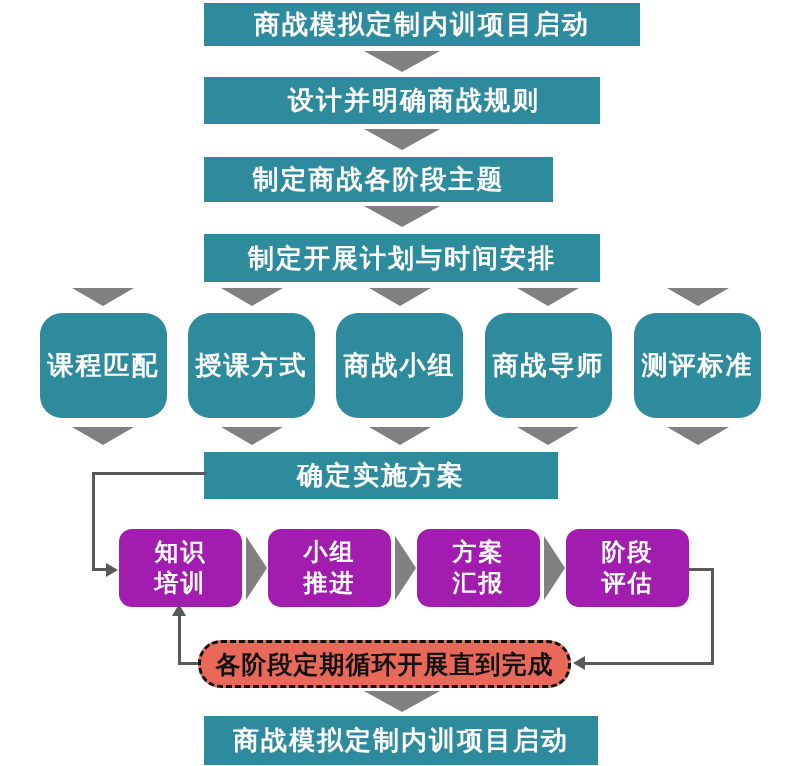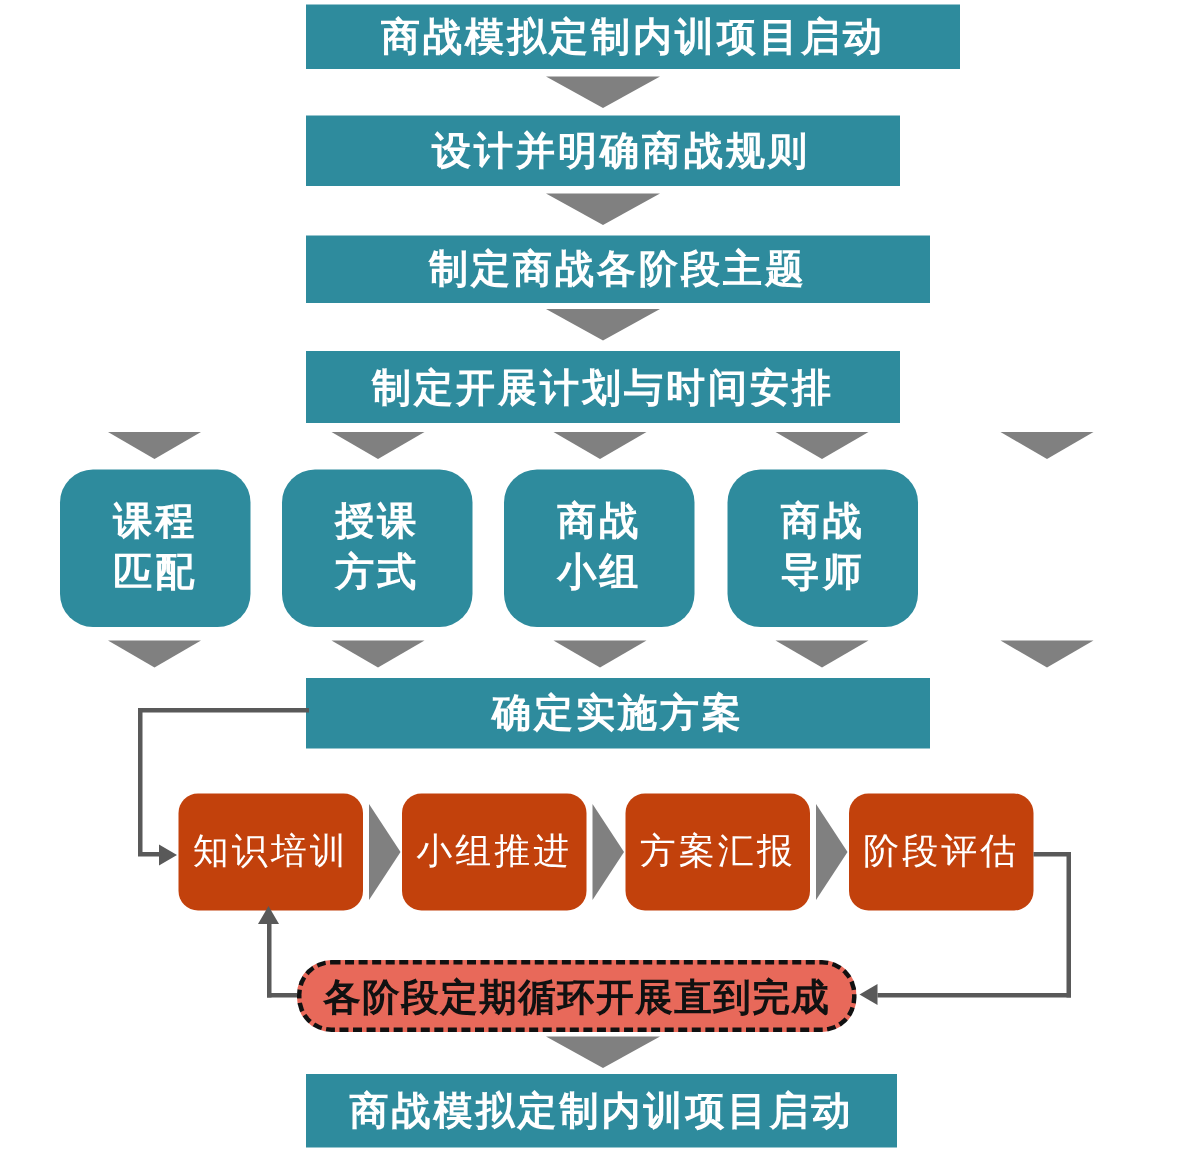--- a/index.html
+++ b/index.html
@@ -1,24 +1,24 @@
 <!DOCTYPE html>
 <html><head>
 <meta charset="utf-8">
 <style>
   html,body{margin:0;padding:0;background:#fff;}
   #stage{position:relative;width:800px;height:766px;background:#ffffff;overflow:hidden;
          font-family:"DejaVu Sans","Liberation Sans",sans-serif;}
   .bar{position:absolute;background:#2E8B9D;color:#fff;font-weight:bold;font-size:26px;
        letter-spacing:2px;display:flex;align-items:center;justify-content:center;box-sizing:border-box;}
   .sq{position:absolute;background:#2E8B9D;color:#fff;font-weight:bold;font-size:26px;
-      border-radius:22px;display:flex;flex-direction:column;align-items:center;justify-content:center;
+      border-radius:22px;display:flex;flex-direction:row;align-items:center;justify-content:center;
       line-height:1.3;letter-spacing:2px;box-sizing:border-box;}
-  .cyc{position:absolute;background:#c2410c;color:#fff;font-weight:normal;font-size:24px;
-      border-radius:13px;display:flex;align-items:center;justify-content:center;
+  .cyc{position:absolute;background:#a21caf;color:#fff;font-weight:bold;font-size:24px;
+      border-radius:13px;display:flex;flex-direction:column;align-items:center;justify-content:center;
       line-height:1.3;letter-spacing:2px;box-sizing:border-box;}
   .loopbox{position:absolute;background:#E8695A;color:#111;font-weight:bold;font-size:25px;
       border:3px dashed #111;display:flex;align-items:center;justify-content:center;
       letter-spacing:1px;box-sizing:border-box;}
   .tri-down-big{position:absolute;width:0;height:0;
       border-left:38px solid transparent;border-right:38px solid transparent;border-top:21px solid #808080;}
   .tri-down-small{position:absolute;width:0;height:0;
       border-left:31px solid transparent;border-right:31px solid transparent;border-top:18px solid #808080;}
   .tri-right-big{position:absolute;width:0;height:0;
       border-top:32px solid transparent;border-bottom:32px solid transparent;border-left:21px solid #808080;}
@@ -35,21 +35,21 @@
 <body>
 
 <div id="stage">
 
   <div class="bar" style="left:204px;top:3px;width:436px;height:43px;">商战模拟定制内训项目启动</div>
   <div class="tri-down-big" style="left:364px;top:51px;"></div>
 
   <div class="bar" style="left:204px;top:77px;width:396px;height:47px;padding-left:24px;">设计并明确商战规则</div>
   <div class="tri-down-big" style="left:364px;top:129px;"></div>
 
-  <div class="bar" style="left:204px;top:157px;width:416px;height:45px;">制定商战各阶段主题</div>
+  <div class="bar" style="left:204px;top:157px;width:349px;height:45px;">制定商战各阶段主题</div>
   <div class="tri-down-big" style="left:364px;top:206px;"></div>
 
   <div class="bar" style="left:204px;top:234px;width:396px;height:48px;">制定开展计划与时间安排</div>
 
   <div class="tri-down-small" style="left:72px;top:288px;"></div>
   <div class="tri-down-small" style="left:221px;top:288px;"></div>
   <div class="tri-down-small" style="left:369px;top:288px;"></div>
   <div class="tri-down-small" style="left:517px;top:288px;"></div>
   <div class="tri-down-small" style="left:667px;top:288px;"></div>
 
@@ -62,28 +62,32 @@
     <span>方式</span>
   </div>
   <div class="sq" style="left:336px;top:313px;width:127px;height:105px;">
     <span>商战</span>
     <span>小组</span>
   </div>
   <div class="sq" style="left:485px;top:313px;width:127px;height:105px;">
     <span>商战</span>
     <span>导师</span>
   </div>
+  <div class="sq" style="left:634px;top:313px;width:127px;height:105px;">
+    <span>测评</span>
+    <span>标准</span>
+  </div>
 
   <div class="tri-down-small" style="left:72px;top:427px;"></div>
   <div class="tri-down-small" style="left:221px;top:427px;"></div>
   <div class="tri-down-small" style="left:369px;top:427px;"></div>
   <div class="tri-down-small" style="left:517px;top:427px;"></div>
   <div class="tri-down-small" style="left:667px;top:427px;"></div>
 
-  <div class="bar" style="left:204px;top:452px;width:416px;height:47px;">确定实施方案</div>
+  <div class="bar" style="left:204px;top:452px;width:354px;height:47px;">确定实施方案</div>
 
   <div class="hline" style="left:92px;top:472px;width:114px;"></div>
   <div class="vline" style="left:92px;top:472px;height:98px;"></div>
   <div class="hline" style="left:92px;top:568px;width:16px;"></div>
   <div class="ah-right" style="left:106px;top:563px;"></div>
 
   <div class="cyc" style="left:119px;top:529px;width:123px;height:78px;">
     <span>知识</span>
     <span>培训</span>
   </div>

